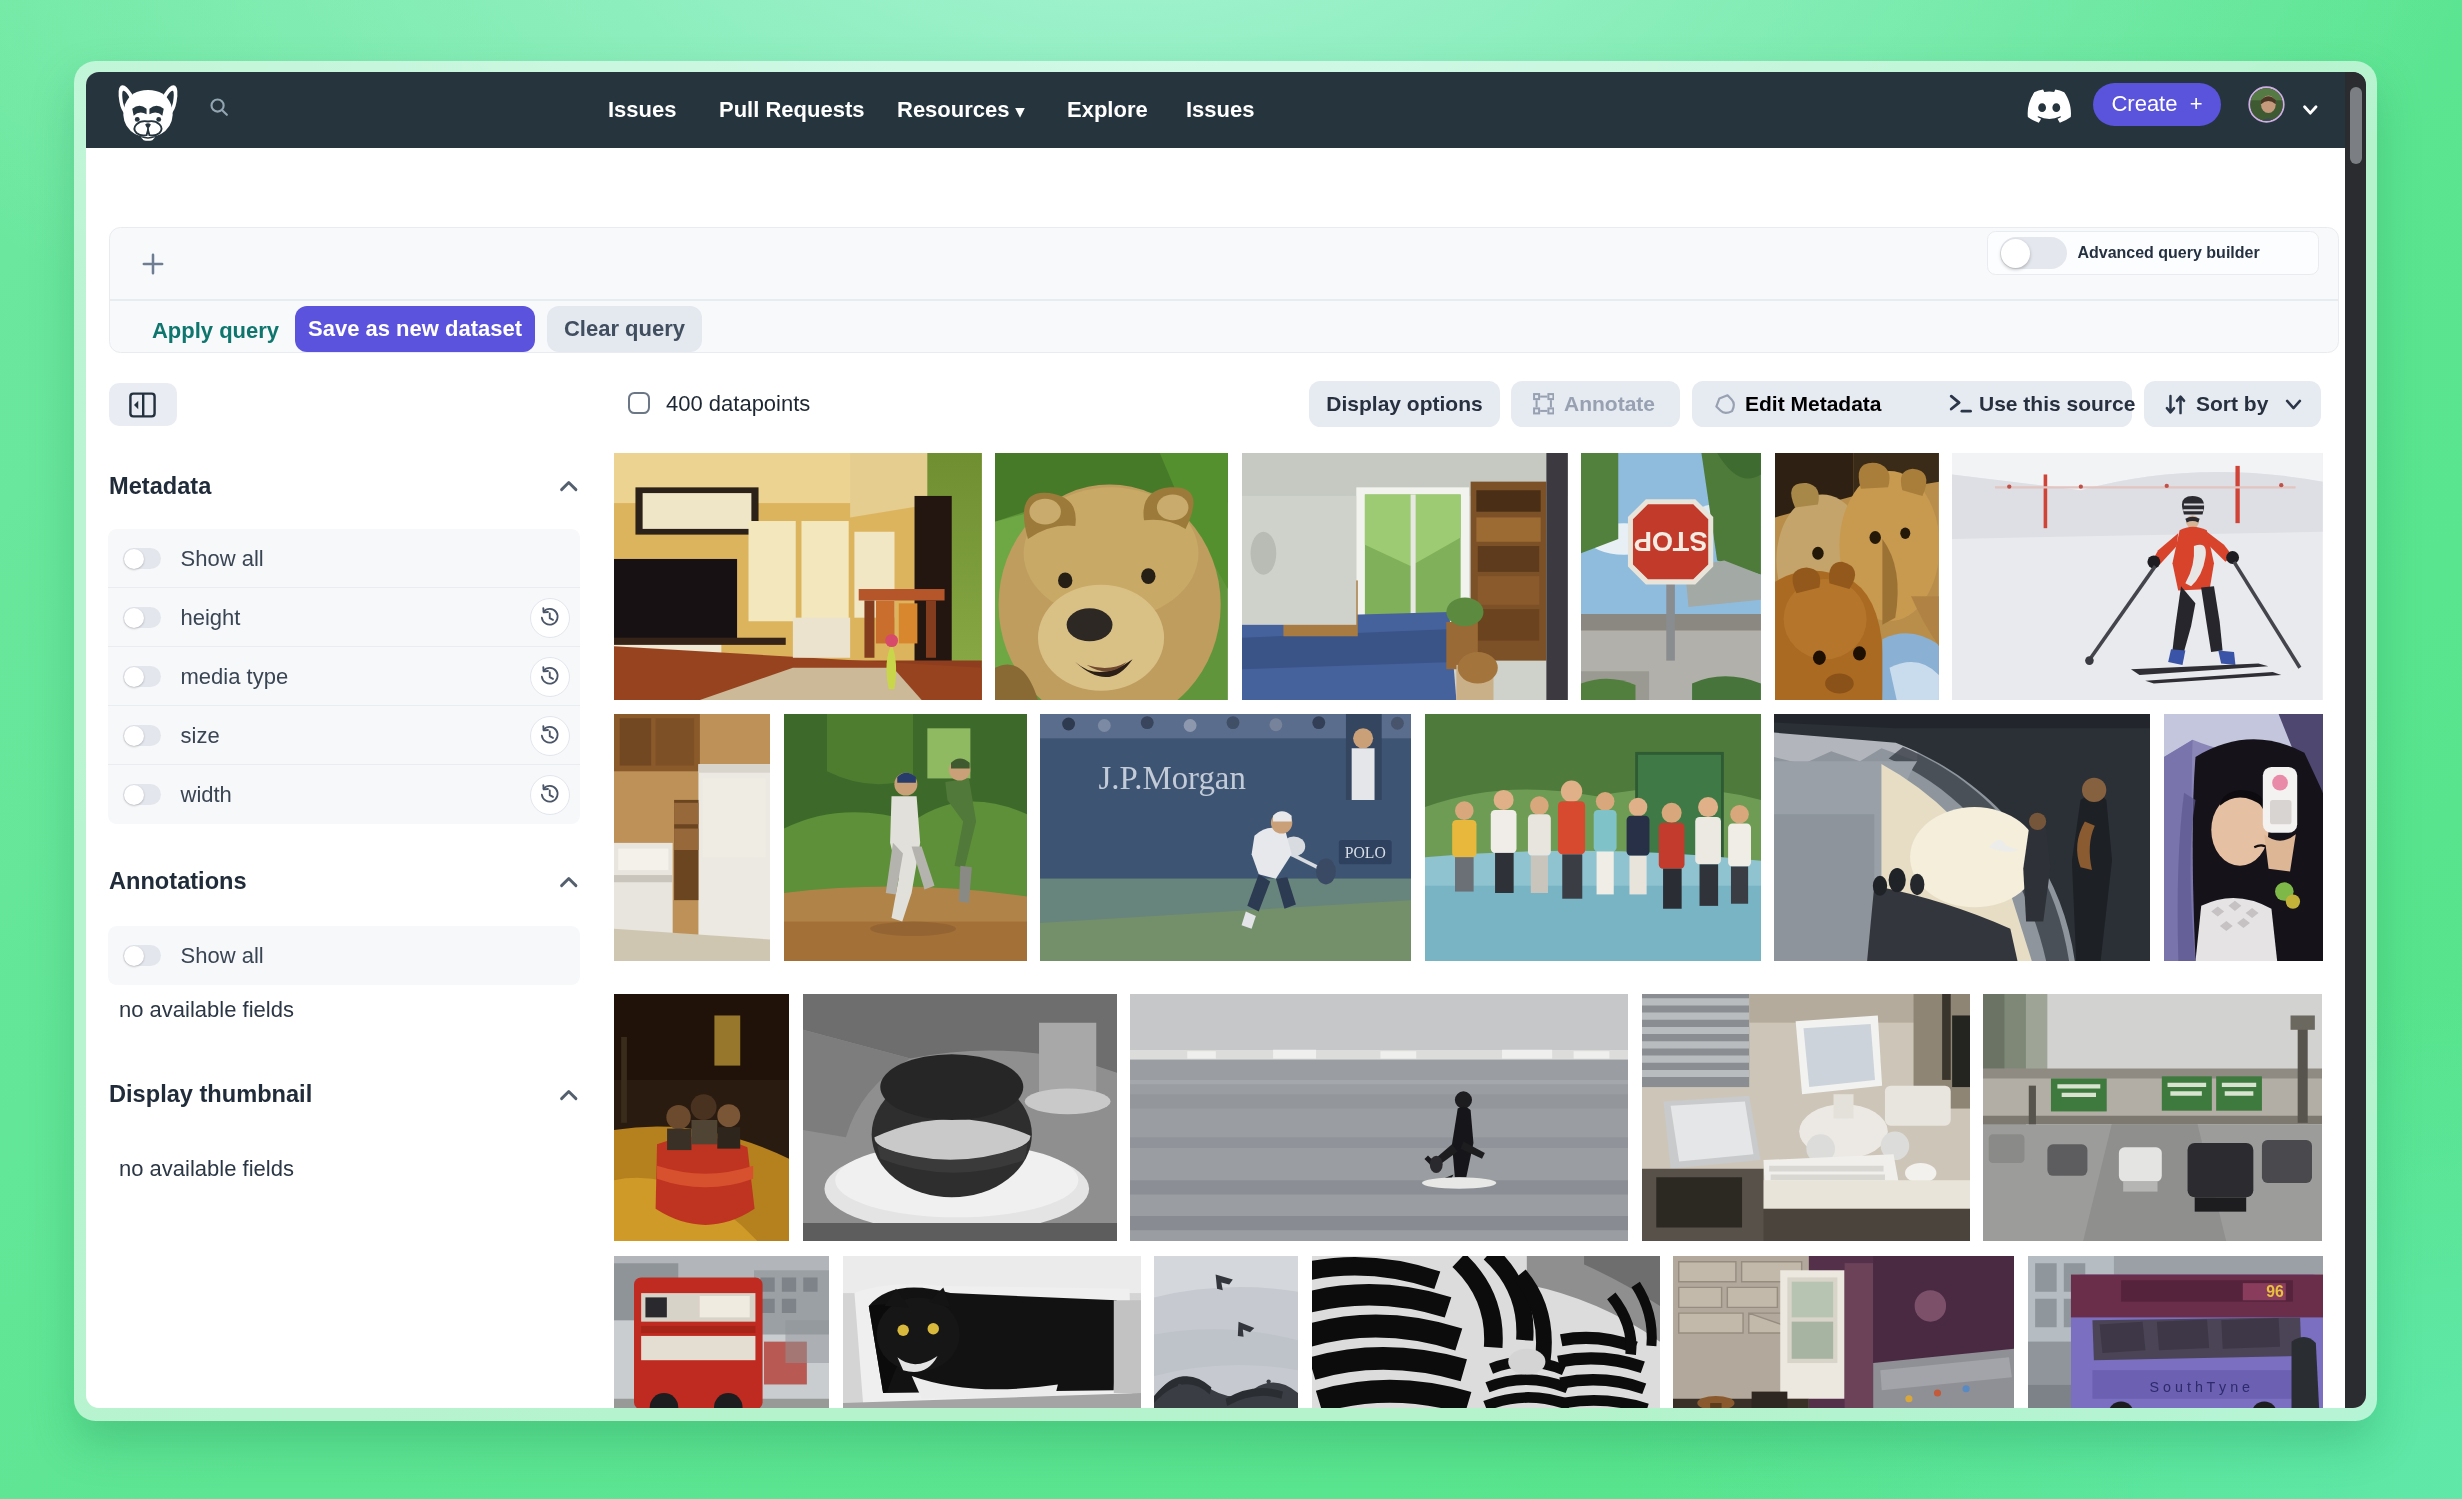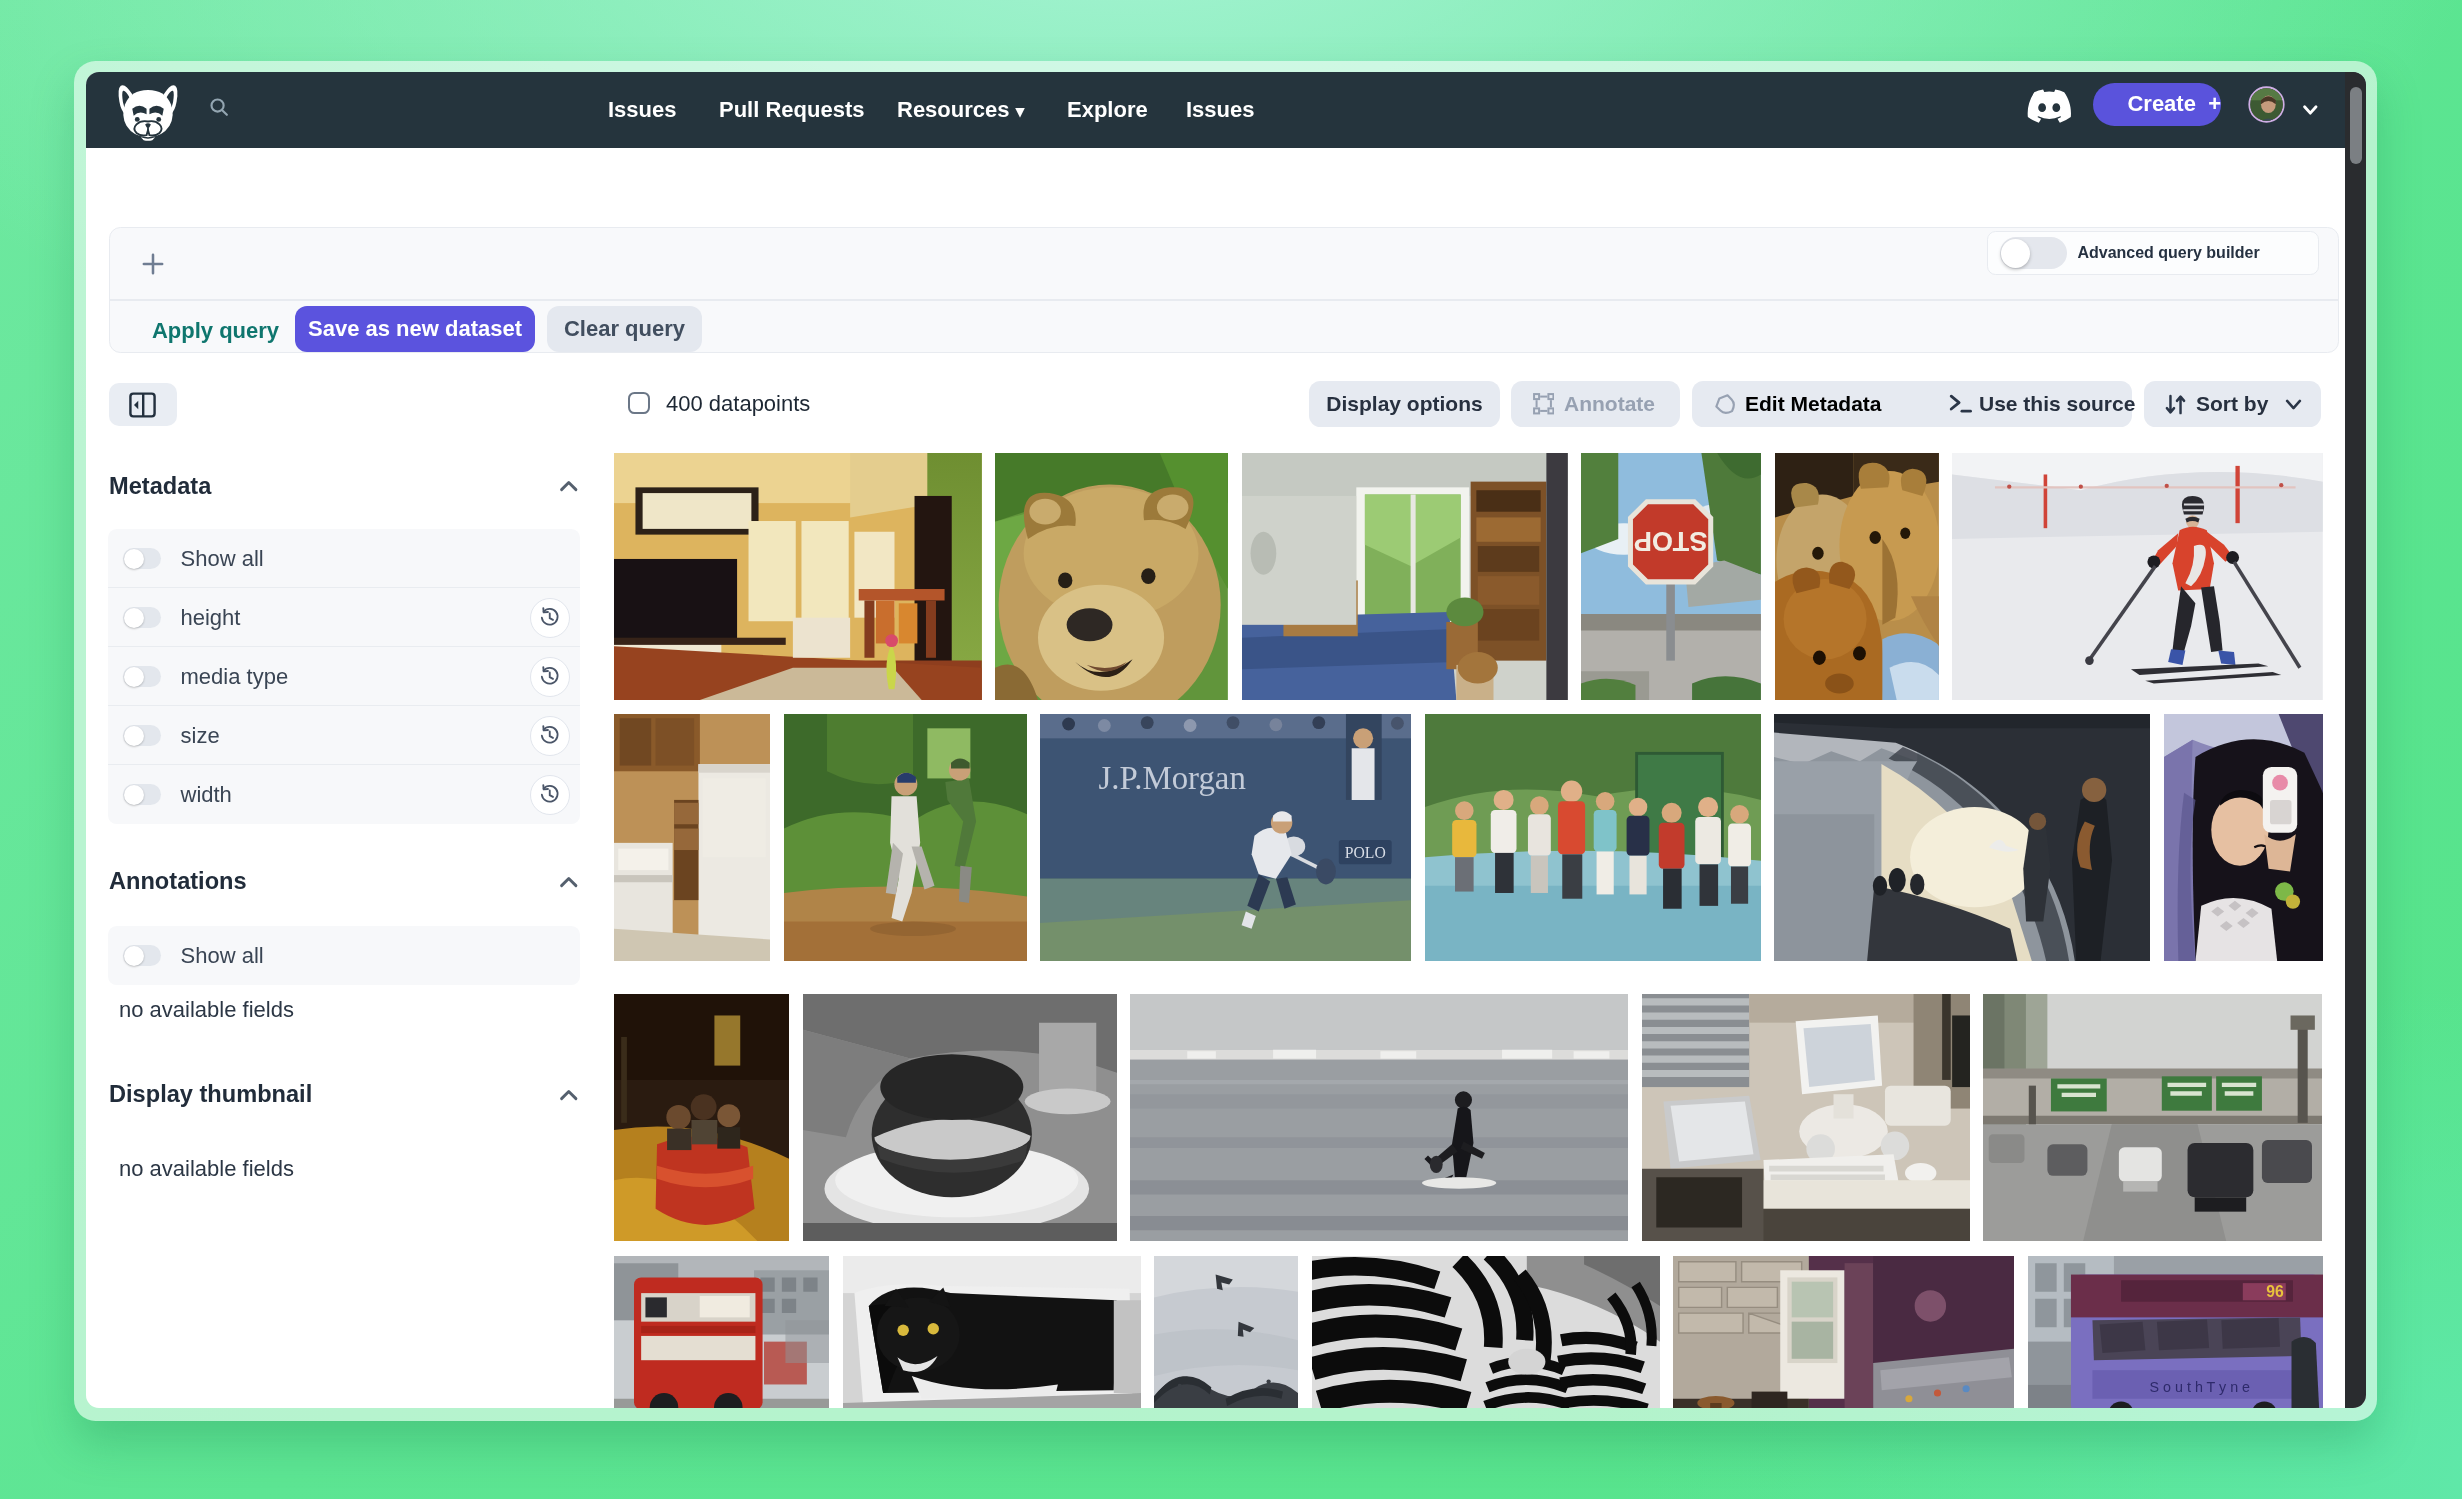--- a/index.html
+++ b/index.html
@@ -13,21 +13,21 @@
 .window{position:absolute;left:12px;top:11.4px;width:2280px;height:1336px;border-radius:13px;background:#fff;overflow:hidden}
 .scrollstrip{position:absolute;right:0;top:0;width:21px;height:1336px;background:#2a2c2f;z-index:6;border-top-right-radius:13px}
 .scrollthumb{position:absolute;right:4.3px;top:14.3px;width:12px;height:77px;border-radius:6.4px;background:#7b7f83;z-index:7}
 
 .nav{position:absolute;left:0;top:0;width:2280px;height:76px;background:#25343d}
 .logo{position:absolute;left:29px;top:7.2px;width:66px;height:63px}
 .search{position:absolute;left:99px;top:13.6px;width:386px;height:43px;border-radius:21.5px;background:#36454e;color:#8497a3;font-size:20px;line-height:43px;padding-left:69px}
 .sicon{position:absolute;left:123px;top:25px;width:20px;height:20px}
 .navlink{position:absolute;top:0;height:76px;line-height:76px;color:#fff;font-size:22px;font-weight:700}
 .discord{position:absolute;left:1941px;top:17px;width:44px;height:37px}
-.createbtn{position:absolute;left:2007px;top:10.7px;width:128px;height:43px;border-radius:21.5px;background:#5a53dc;color:#fff;font-size:22px;font-weight:700;text-align:right;line-height:42px}
+.createbtn{position:absolute;left:2007px;top:10.7px;width:128px;height:43px;border-radius:21.5px;background:#5a53dc;color:#fff;font-size:22px;font-weight:400;text-align:center;line-height:42px}
 .avatar{position:absolute;left:2161px;top:13px;width:39px;height:39px;border-radius:50%;border:2.1px solid #cfaee5;overflow:hidden;transform:scale(.93);background:radial-gradient(circle at 50% 42%,#c8a183 0%,#ad7f60 34%,#3e5a33 56%,#27401f 100%)}
 .navchev{position:absolute;left:2215px;top:29px;width:18.6px;height:18.6px}
 
 .crumbrow{position:absolute;left:0;top:76px;width:2280px;height:86px;background:#fff}
 .crumb{position:absolute;font-size:21.5px;color:#1b2631}
 .dot{position:absolute;width:10.7px;height:10.7px;border-radius:50%;background:#ef9340}
 .qbtn{position:absolute;left:385px;top:14.3px;width:258px;height:47px;border:2.1px solid #5d57e4;border-radius:23.6px;color:#5a54e3;font-size:21.5px;font-weight:700;white-space:nowrap}
 
 .panel{position:absolute;left:23px;top:155px;width:2230px;height:126px;border:1.4px solid #e8ebf0;border-radius:11.4px;background:#f8f9fb}
 .pdivider{position:absolute;left:0;top:71px;width:100%;height:1.4px;background:#e8ebf0}

